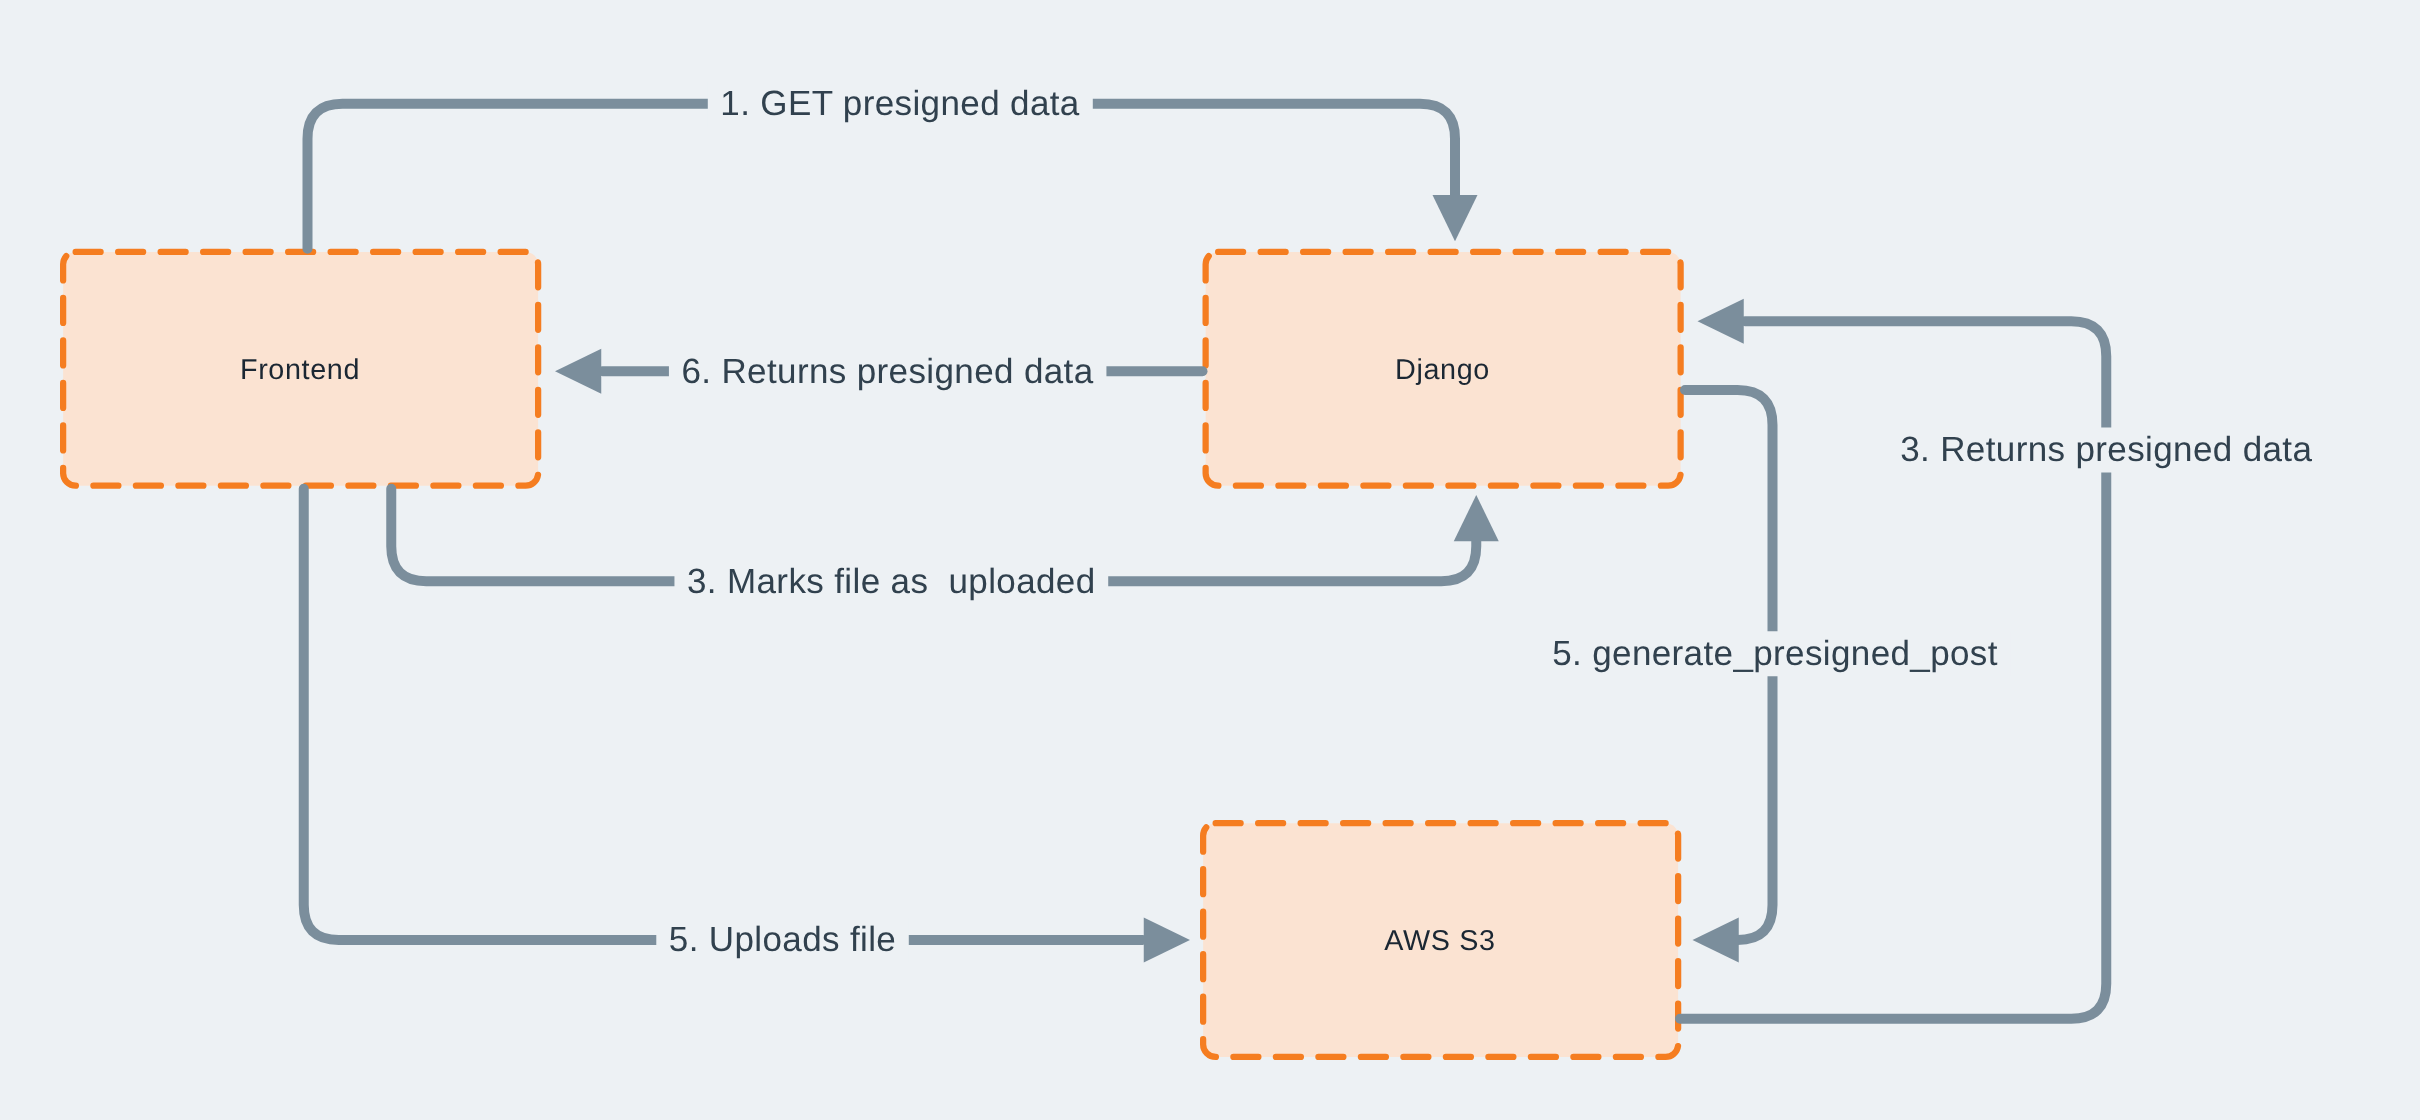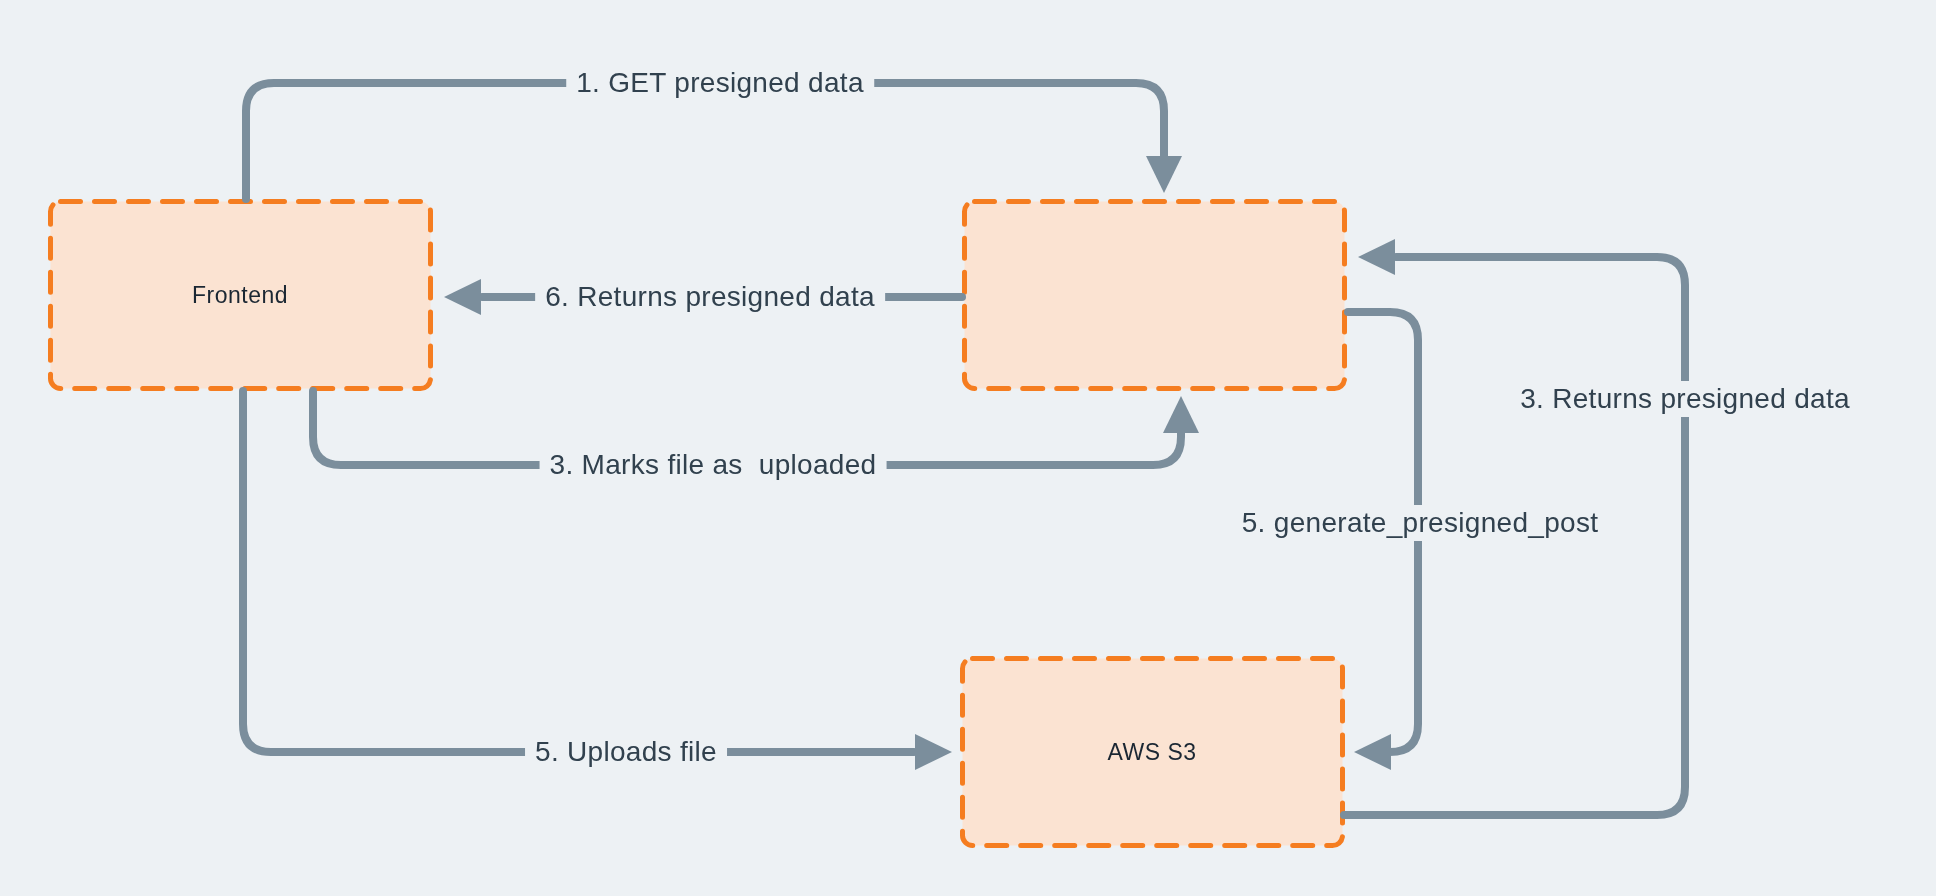--- a/index.html
+++ b/index.html
@@ -99,21 +99,22 @@
     </g>
 
     <g>
       <path class="edge-path" d="M 313 391 V 437 Q 313 465 341 465 H 1153 Q 1181 465 1181 437 V 432"></path>
       <path class="arrowhead" d="M 1181 396 L 1163 433 L 1199 433 Z"></path>
     </g>
   </svg>
 
   <div class="edge-label" style="left:720px; top:83px;">1. GET presigned data</div>
   <div class="edge-label" style="left:1420px; top:523px;">5. generate_presigned_post</div>
-  <div class="edge-label" style="left:1685px; top:360px;margin-top:39px;">3. Returns presigned data</div>
+  <div class="edge-label" style="left:1685px; top:360px;">3. Returns presigned data</div>
   <div class="edge-label" style="left:710px; top:297px;">6. Returns presigned data</div>
   <div class="edge-label" style="left:626px; top:752px;">5. Uploads file</div>
   <div class="edge-label" style="left:713px; top:465px;">3. Marks file as  uploaded</div>
 
   <div class="node-label" style="left:48px; top:199px; width:384px; height:192px;">Frontend</div>
+  <div class="node-label" style="left:962px; top:199px; width:384px; height:192px;">Django</div>
   <div class="node-label" style="left:960px; top:656px; width:384px; height:192px;">AWS S3</div>
 
 </div>
 
 </body></html>

